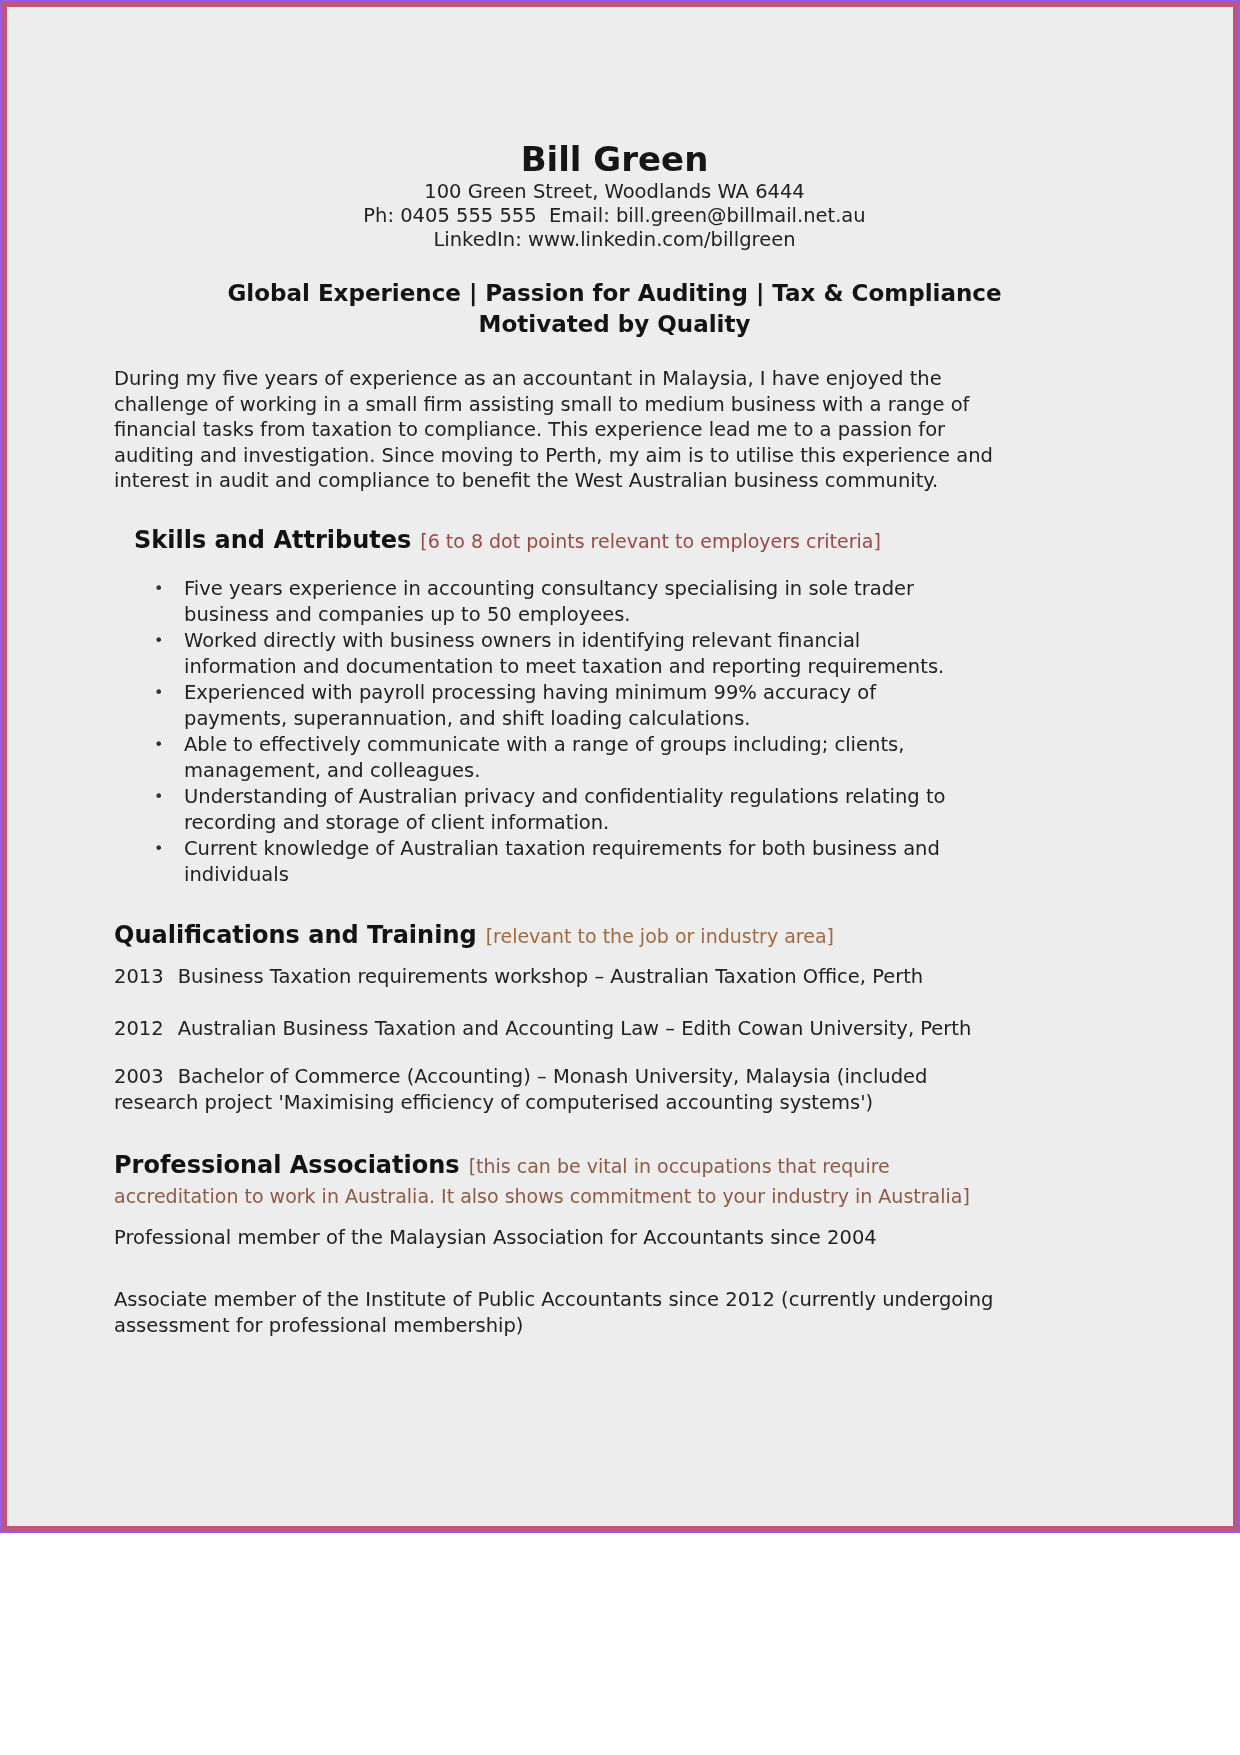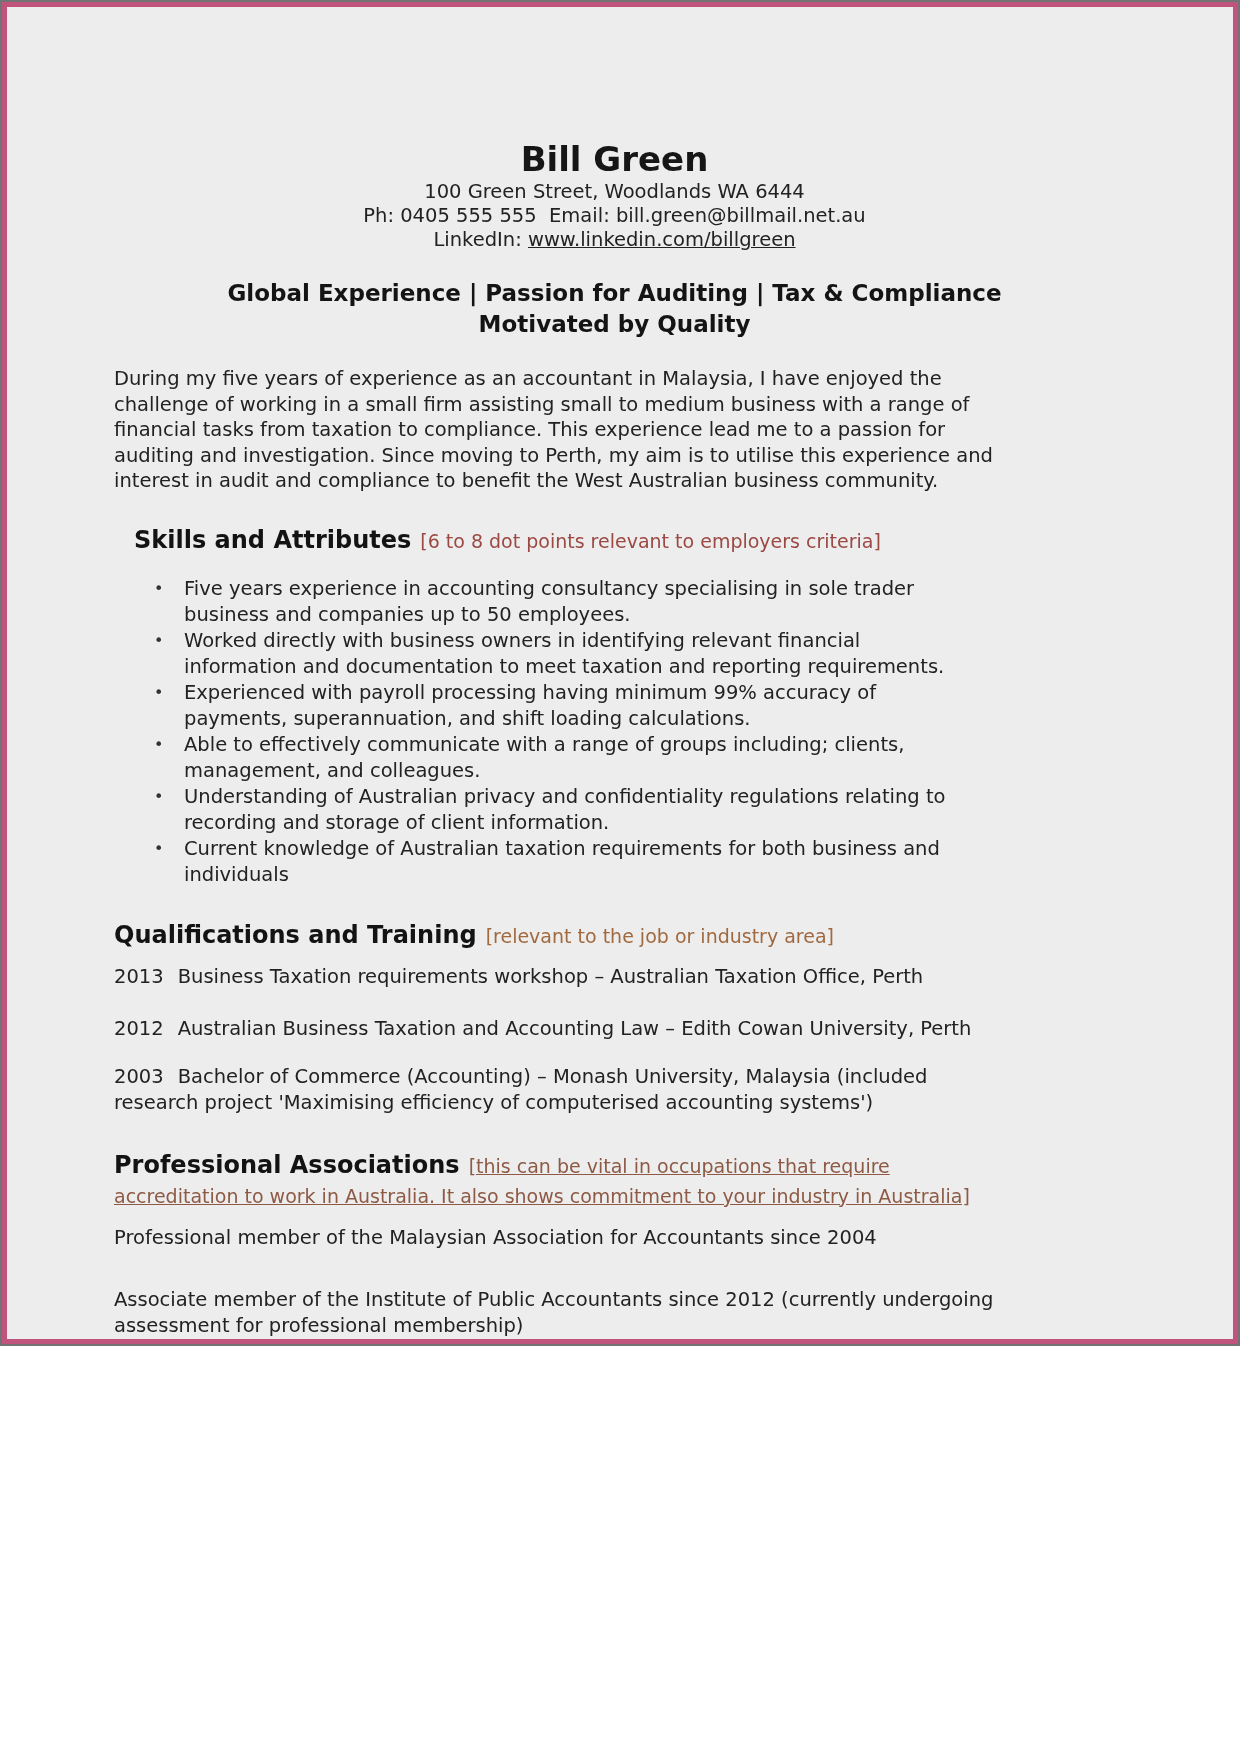--- a/index.html
+++ b/index.html
@@ -1,47 +1,47 @@
 <!DOCTYPE html>
 <html><head>
 <meta charset="utf-8">
 <style>
   html,body { margin:0; padding:0; background:#ffffff; }
   * { box-sizing:border-box; }
   .page {
     position:relative;
-    width:1240px; height:1346px;
-    background:#737373;
+    width:1240px; height:1533px;
+    background:#8b5cf6;
     font-family:"DejaVu Sans","Liberation Sans",sans-serif;
     color:#1c1c1c;
     overflow:hidden;
   }
   .sheet {
     position:absolute; inset:2px;
     border:5px solid #c0547c;
     background:#ecedec;
   }
   .content { padding:131px 118px 0 107px; }
 
   .name { font-size:34px; font-weight:bold; text-align:center; line-height:42px; color:#161616; }
   .contact-line { font-size:19.5px; line-height:24px; text-align:center; white-space:pre-wrap; color:#222; }
-  .link { text-decoration:underline; color:#222; cursor:pointer; }
+  .link { color:#222; cursor:pointer; }
 
   .tagline { margin-top:26px; text-align:center; font-weight:bold; font-size:23px; line-height:31px; color:#141414; }
 
   .summary { margin-top:26px; font-size:19.5px; line-height:25.5px; color:#222; max-width:892px; }
 
   .section-heading { font-size:24px; font-weight:bold; line-height:29px; color:#131313; max-width:905px; }
   .heading-skills { margin-top:32px;margin-left:20px; }
   .heading-qual { margin-top:33px; }
   .heading-assoc { margin-top:35px; }
   .section-note { font-weight:normal; font-size:19px; margin-left:9px; }
   .note-skills { color:#9c4944; }
   .note-qual { color:#a1693f; }
-  .note-assoc { color:#8e5a46;text-decoration:underline; }
+  .note-assoc { color:#8e5a46; }
 
   .bullets { margin-top:20px; max-width:860px; }
   .bullet-item { display:flex; font-size:19.5px; line-height:26px; color:#222; }
   .bullet-marker { width:30px; min-width:30px; padding-left:40px; box-sizing:content-box; font-size:16px; color:#333; }
   .bullet-text { flex:1; max-width:790px; }
 
   .qual-entry { font-size:19.5px; line-height:26px; color:#222; max-width:892px; }
   .entry-1 { margin-top:13px; }
   .entry-2 { margin-top:26px; }
   .entry-3 { margin-top:22px; }

